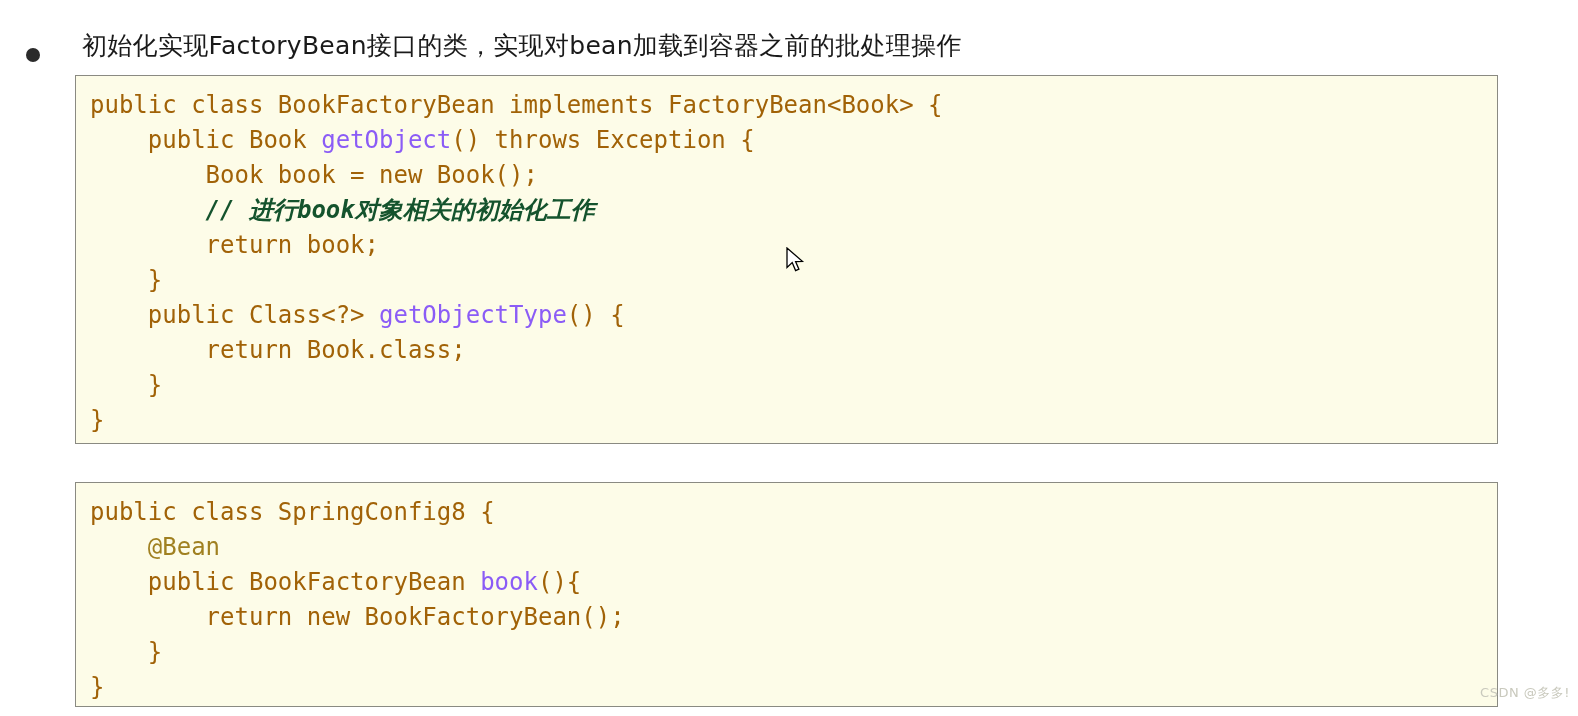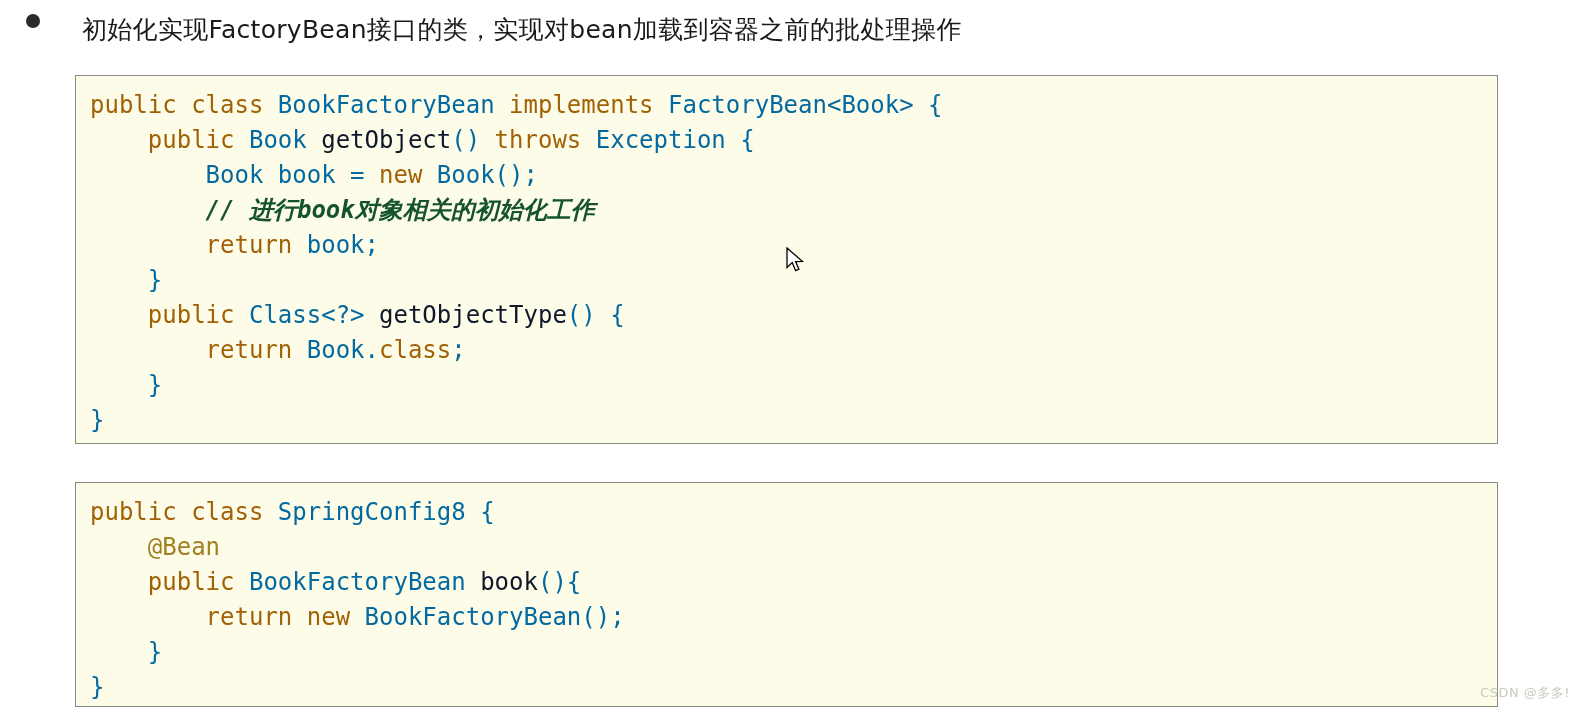--- a/index.html
+++ b/index.html
@@ -16,21 +16,21 @@
   }
 
   
   .heading-row {
     position: absolute;
     left: 0;
     top: 14px;
     width: 1578px;
     height: 48px;
     display: flex;
-    align-items: flex-start;
+    align-items: flex-end;
   }
   .bullet {
     width: 14px;
     height: 14px;
     border-radius: 50%;
     background: #2b2b2b;
     margin-left: 26px;
     flex: 0 0 auto;
   }
   .heading-text {
@@ -62,24 +62,24 @@
     font-family: "DejaVu Sans Mono", "Liberation Mono", monospace;
     font-size: 24px;
     line-height: 35px;
     white-space: pre;
     color: #111111;
     tab-size: 4;
   }
 
   
   .kw   { color: #a16207; }           
-  .mth  { color: #0f172a; }           
+  .mth  { color: #8b5cf6; }           
   .cmt  { color: #14532d; font-style: italic; font-weight: bold; }  
   .ann  { color: #a08020; margin-top: 21px; }           
-  .pln  { color: #0369a1; }           
+  .pln  { color: #a16207; }           
 
   
   .cursor {
     position: absolute;
     left: 786px;
     top: 247px;
     width: 20px;
     height: 28px;
     pointer-events: none;
   }

